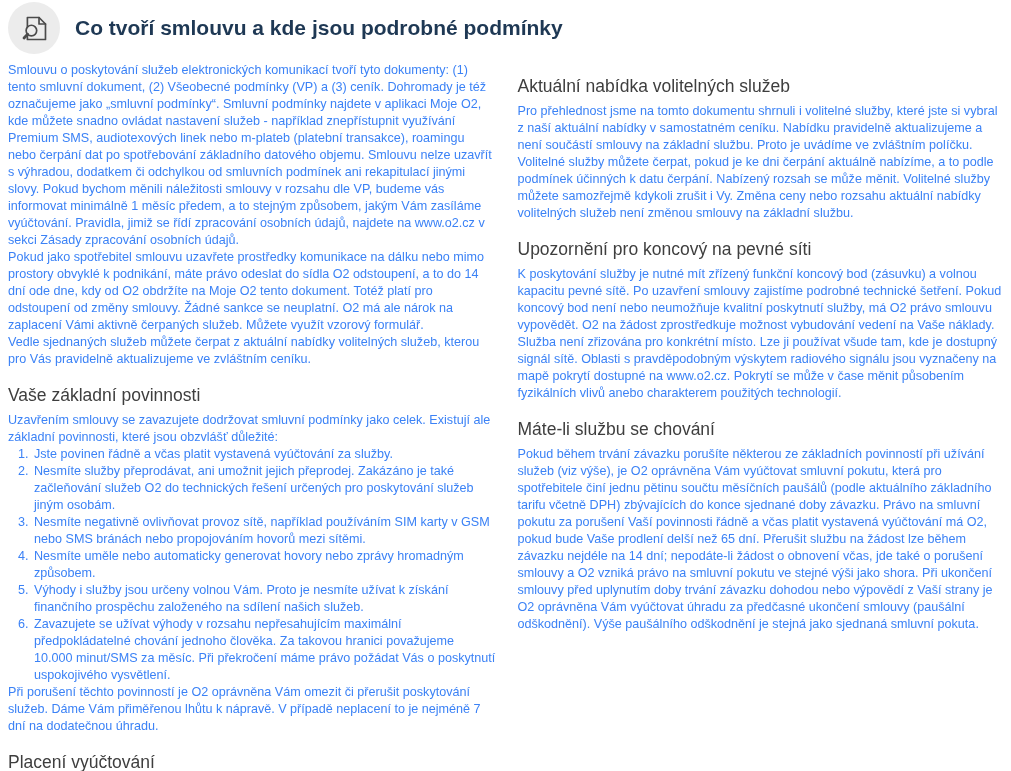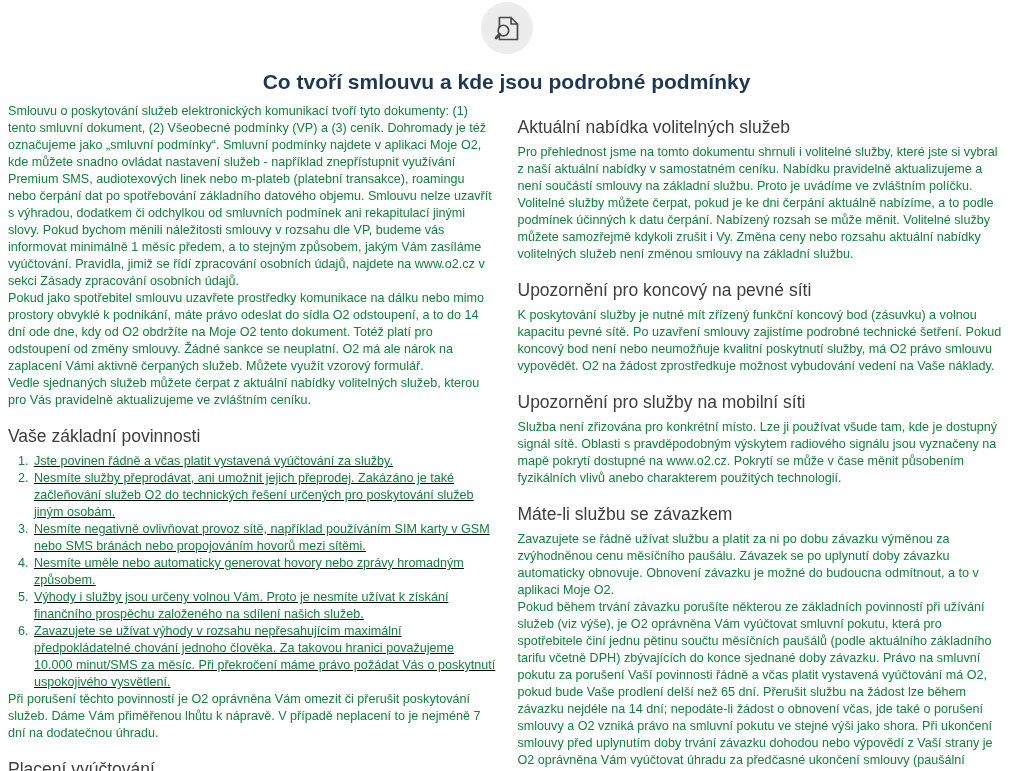--- a/index.html
+++ b/index.html
@@ -5,51 +5,50 @@
   * { box-sizing: border-box; }
   html, body {
     margin: 0; padding: 0;
     width: 1011px; height: 771px;
     background: #ffffff;
     font-family: "Liberation Sans", sans-serif;
     overflow: hidden;
   }
   .page { padding: 2px 6px 0 8px; }
 
-  .header { display: flex; align-items: center; gap: 15px; margin-bottom: 8px; flex-direction: column; }
+  .header { display: flex; align-items: center; gap: 15px; margin-bottom: 8px; }
   .icon-circle {
     width: 52px; height: 52px; border-radius: 50%;
     background: #ececec; flex: 0 0 auto;
     display: flex; align-items: center; justify-content: center;
   }
   .page-title {
     margin: 0;
     font-size: 21px; font-weight: bold;
     color: #1e3854; line-height: 26px;
   }
 
   .columns { display: flex; gap: 22px; align-items: flex-start; }
   .column { width: 489px; }
 
   .body-text, .obligations li {
     margin: 0;
     font-size: 12.6px;
     line-height: 17px;
-    color: #15803d;
+    color: #3b82f6;
   }
   .section-heading {
     margin: 16px 0 6px 0;
     font-size: 17.5px; font-weight: 400;
     color: #3e3e3e; line-height: 22px;
   }
   .column > .section-heading:first-child { margin-top: 13px; }
   ol.obligations {
     margin: 0; padding: 0 0 0 24px;
     list-style: decimal outside;
-    text-decoration: underline;
   }
   ol.obligations li { padding-left: 2px; }
 </style>
 </head>
 <body>
 
 <div class="page">
 
   <div class="header">
     <div class="icon-circle">
@@ -62,37 +61,36 @@
     </div>
     <h1 class="page-title">Co tvoří smlouvu a kde jsou podrobné podmínky</h1>
   </div>
 
   <div class="columns">
     <div class="column" id="left-col">
         <p class="body-text">Smlouvu o poskytování služeb elektronických komunikací tvoří tyto dokumenty: (1) tento smluvní dokument, (2) Všeobecné podmínky (VP) a (3) ceník. Dohromady je též označujeme jako „smluvní podmínky“. Smluvní podmínky najdete v aplikaci Moje O2, kde můžete snadno ovládat nastavení služeb - například znepřístupnit využívání Premium SMS, audiotexových linek nebo m-plateb (platební transakce), roamingu nebo čerpání dat po spotřebování základního datového objemu. Smlouvu nelze uzavřít s výhradou, dodatkem či odchylkou od smluvních podmínek ani rekapitulací jinými slovy. Pokud bychom měnili náležitosti smlouvy v rozsahu dle VP, budeme vás informovat minimálně 1 měsíc předem, a to stejným způsobem, jakým Vám zasíláme vyúčtování. Pravidla, jimiž se řídí zpracování osobních údajů, najdete na www.o2.cz v sekci Zásady zpracování osobních údajů.</p>
         <p class="body-text">Pokud jako spotřebitel smlouvu uzavřete prostředky komunikace na dálku nebo mimo prostory obvyklé k podnikání, máte právo odeslat do sídla O2 odstoupení, a to do 14 dní ode dne, kdy od O2 obdržíte na Moje O2 tento dokument. Totéž platí pro odstoupení od změny smlouvy. Žádné sankce se neuplatní. O2 má ale nárok na zaplacení Vámi aktivně čerpaných služeb. Můžete využít vzorový formulář.</p>
         <p class="body-text">Vedle sjednaných služeb můžete čerpat z aktuální nabídky volitelných služeb, kterou pro Vás pravidelně aktualizujeme ve zvláštním ceníku.</p>
         <h2 class="section-heading">Vaše základní povinnosti</h2>
+        <p class="body-text">Uzavřením smlouvy se zavazujete dodržovat smluvní podmínky jako celek. Existují ale základní povinnosti, které jsou obzvlášť důležité:</p>
         <ol class="obligations">
           <li>Jste povinen řádně a včas platit vystavená vyúčtování za služby.</li>
           <li>Nesmíte služby přeprodávat, ani umožnit jejich přeprodej. Zakázáno je také začleňování služeb O2 do technických řešení určených pro poskytování služeb jiným osobám.</li>
           <li>Nesmíte negativně ovlivňovat provoz sítě, například používáním SIM karty v GSM nebo SMS bránách nebo propojováním hovorů mezi sítěmi.</li>
           <li>Nesmíte uměle nebo automaticky generovat hovory nebo zprávy hromadným způsobem.</li>
           <li>Výhody i služby jsou určeny volnou Vám. Proto je nesmíte užívat k získání finančního prospěchu založeného na sdílení našich služeb.</li>
           <li>Zavazujete se užívat výhody v rozsahu nepřesahujícím maximální předpokládatelné chování jednoho člověka. Za takovou hranici považujeme 10.000 minut/SMS za měsíc. Při překročení máme právo požádat Vás o poskytnutí uspokojivého vysvětlení.</li>
         </ol>
         <p class="body-text">Při porušení těchto povinností je O2 oprávněna Vám omezit či přerušit poskytování služeb. Dáme Vám přiměřenou lhůtu k nápravě. V případě neplacení to je nejméně 7 dní na dodatečnou úhradu.</p>
         <h2 class="section-heading">Placení vyúčtování</h2>
       </div>
     <div class="column" id="right-col">
         <h2 class="section-heading">Aktuální nabídka volitelných služeb</h2>
         <p class="body-text">Pro přehlednost jsme na tomto dokumentu shrnuli i volitelné služby, které jste si vybral z naší aktuální nabídky v samostatném ceníku. Nabídku pravidelně aktualizujeme a není součástí smlouvy na základní službu. Proto je uvádíme ve zvláštním políčku. Volitelné služby můžete čerpat, pokud je ke dni čerpání aktuálně nabízíme, a to podle podmínek účinných k datu čerpání. Nabízený rozsah se může měnit. Volitelné služby můžete samozřejmě kdykoli zrušit i Vy. Změna ceny nebo rozsahu aktuální nabídky volitelných služeb není změnou smlouvy na základní službu.</p>
         <h2 class="section-heading">Upozornění pro koncový na pevné síti</h2>
         <p class="body-text">K poskytování služby je nutné mít zřízený funkční koncový bod (zásuvku) a volnou kapacitu pevné sítě. Po uzavření smlouvy zajistíme podrobné technické šetření. Pokud koncový bod není nebo neumožňuje kvalitní poskytnutí služby, má O2 právo smlouvu vypovědět. O2 na žádost zprostředkuje možnost vybudování vedení na Vaše náklady.</p>
-        <h2 class="section-heading">Upozornění pro služby na mobilní síti</h2>
         <p class="body-text">Služba není zřizována pro konkrétní místo. Lze ji používat všude tam, kde je dostupný signál sítě. Oblasti s pravděpodobným výskytem radiového signálu jsou vyznačeny na mapě pokrytí dostupné na www.o2.cz. Pokrytí se může v čase měnit působením fyzikálních vlivů anebo charakterem použitých technologií.</p>
-        <h2 class="section-heading">Máte-li službu se závazkem</h2>
-        <p class="body-text">Zavazujete se řádně užívat službu a platit za ni po dobu závazku výměnou za zvýhodněnou cenu měsíčního paušálu. Závazek se po uplynutí doby závazku automaticky obnovuje. Obnovení závazku je možné do budoucna odmítnout, a to v aplikaci Moje O2.</p>
+        <h2 class="section-heading">Máte-li službu se chování</h2>
         <p class="body-text">Pokud během trvání závazku porušíte některou ze základních povinností při užívání služeb (viz výše), je O2 oprávněna Vám vyúčtovat smluvní pokutu, která pro spotřebitele činí jednu pětinu součtu měsíčních paušálů (podle aktuálního základního tarifu včetně DPH) zbývajících do konce sjednané doby závazku. Právo na smluvní pokutu za porušení Vaší povinnosti řádně a včas platit vystavená vyúčtování má O2, pokud bude Vaše prodlení delší než 65 dní. Přerušit službu na žádost lze během závazku nejdéle na 14 dní; nepodáte-li žádost o obnovení včas, jde také o porušení smlouvy a O2 vzniká právo na smluvní pokutu ve stejné výši jako shora. Při ukončení smlouvy před uplynutím doby trvání závazku dohodou nebo výpovědí z Vaší strany je O2 oprávněna Vám vyúčtovat úhradu za předčasné ukončení smlouvy (paušální odškodnění). Výše paušálního odškodnění je stejná jako sjednaná smluvní pokuta.</p>
       </div>
   </div>
 
 </div>
 
 </body></html>

